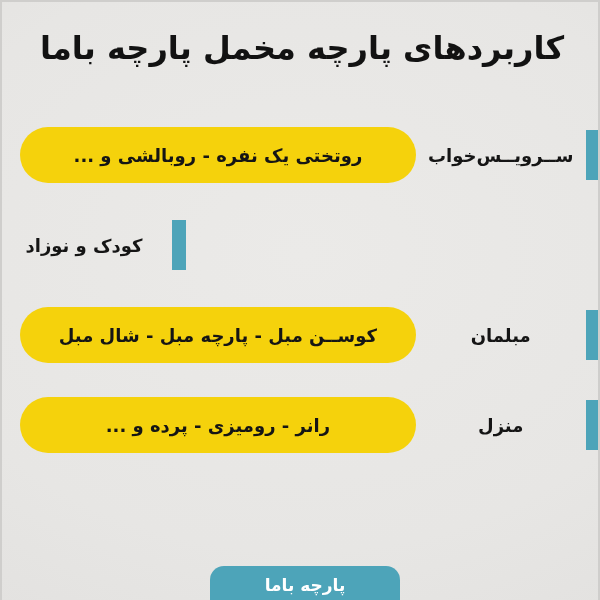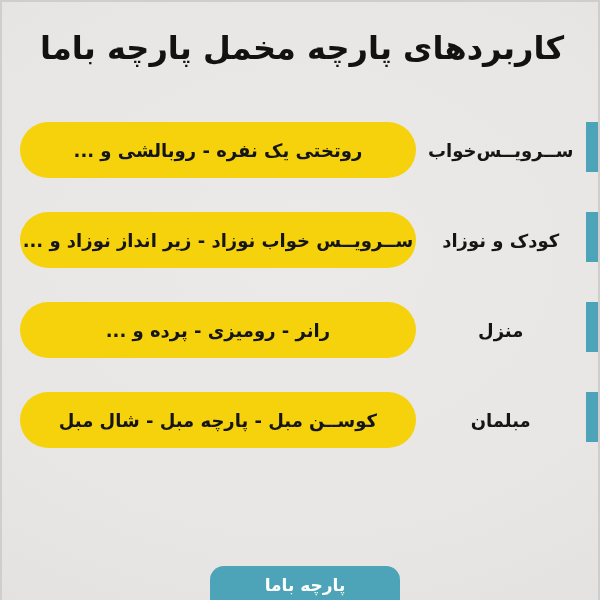--- a/index.html
+++ b/index.html
@@ -31,21 +31,21 @@
   .rows {
     position: absolute;
     top: 117px;
     left: 0;
     right: 0;
   }
 
   .row {
     direction: ltr;
     display: flex;
-    align-items: flex-start;
+    align-items: center;
     height: 68px;
     margin-bottom: 22px;
     gap: 7px;
   }
 
   .pill {
     margin-left: 16px;
     width: 412px;
     height: 56px;
     background: #f5d20c;
@@ -112,40 +112,37 @@
 
     <div class="row">
       <div class="pill">
         <span>روتختی یک نفره - روبالشی و ...</span>
       </div>
       <div class="cat-label">ســرویــس‌خواب</div>
       <div class="tab"></div>
     </div>
 
     <div class="row">
+      <div class="cat-label">کودک و نوزاد</div>
+      <div class="tab"></div>
+    </div>
+
+    <div class="row">
       <div class="pill">
-        <span>ســرویــس خواب نوزاد - زیر انداز نوزاد و ...</span>
+        <span>کوســن مبل - پارچه مبل - شال مبل</span>
       </div>
-      <div class="cat-label">کودک و نوزاد</div>
+      <div class="cat-label">مبلمان</div>
       <div class="tab"></div>
     </div>
 
     <div class="row">
       <div class="pill">
         <span>رانر - رومیزی - پرده و ...</span>
       </div>
       <div class="cat-label">منزل</div>
-      <div class="tab"></div>
-    </div>
-
-    <div class="row">
-      <div class="pill">
-        <span>کوســن مبل - پارچه مبل - شال مبل</span>
-      </div>
-      <div class="cat-label">مبلمان</div>
       <div class="tab"></div>
     </div>
 
 
   </div>
 
   <button class="brand-button">
     <span>پارچه باما</span>
   </button>
 

